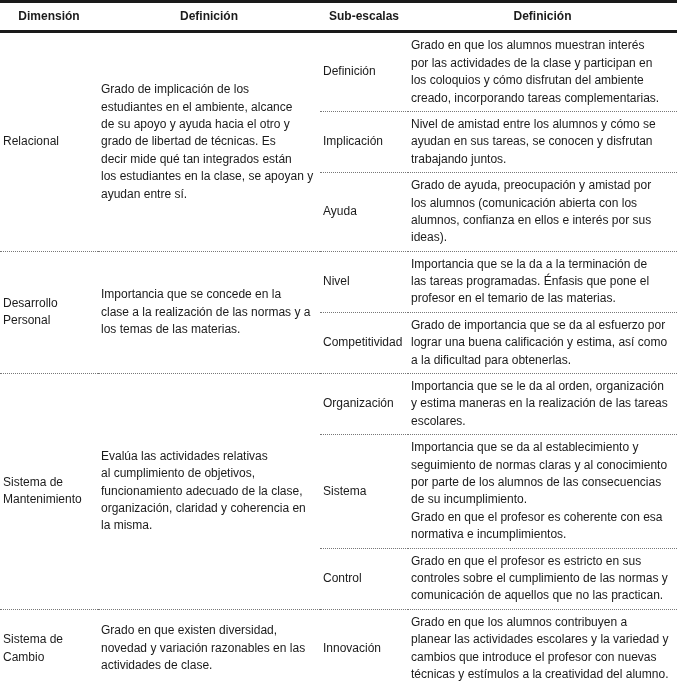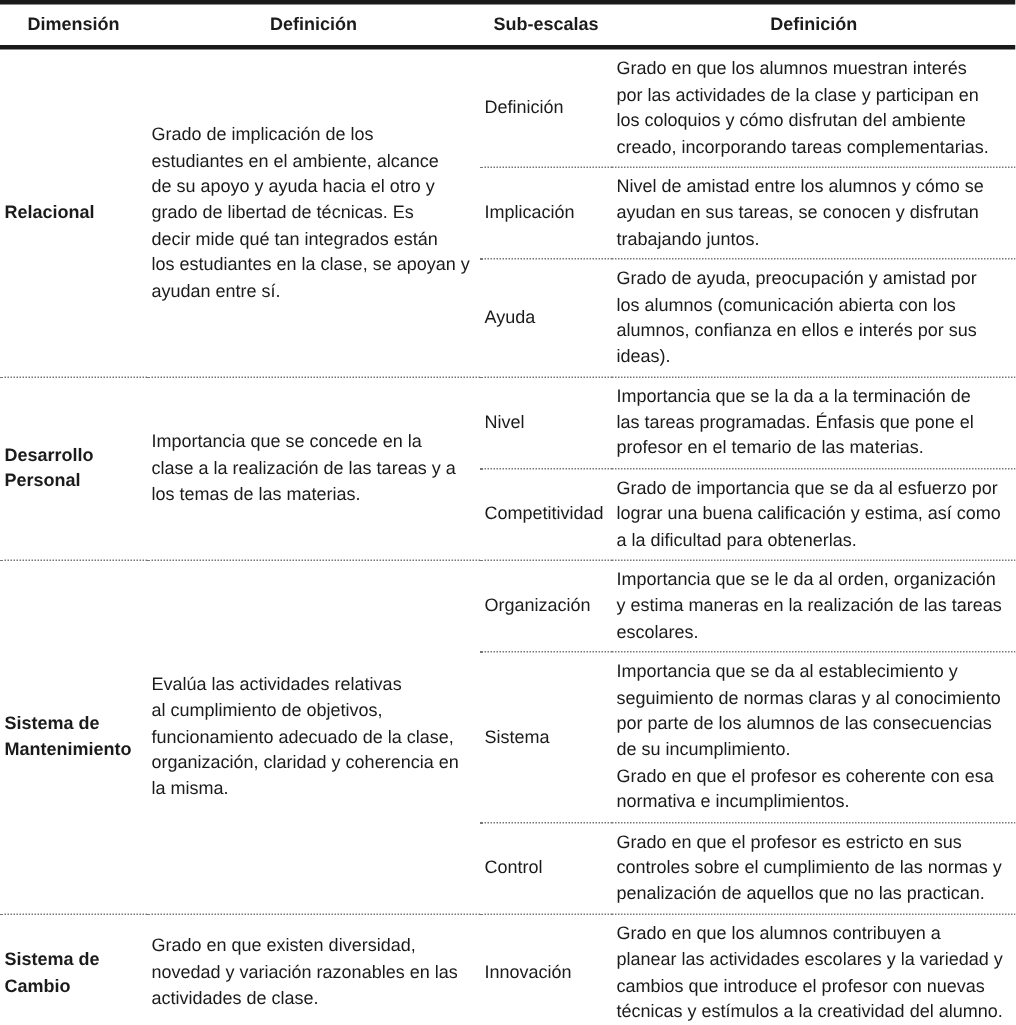--- a/index.html
+++ b/index.html
@@ -28,21 +28,21 @@
   thead th {
     font-weight: bold;
     padding: 5px 2px;
     border-bottom: 3px solid #1a1a1a;
     white-space: normal;
   }
   td {
     white-space: pre-line;
   }
   td.c-dim {
-    font-weight: bold;
+    font-weight: normal;
   }
   
   .dot {
     border-bottom: 1px dotted #777777;
   }
   
   .dot-full {
     border-bottom: 1px dotted #777777;
   }
 </style>
@@ -92,21 +92,21 @@
       <td class="dot-full">Grado de ayuda, preocupación y amistad por
 los alumnos (comunicación abierta con los
 alumnos, confianza en ellos e interés por sus
 ideas).</td>
     </tr>
 
     <tr>
       <td class="c-dim dot-full" rowspan="2">Desarrollo
 Personal</td>
       <td class="dot-full" rowspan="2">Importancia que se concede en la
-clase a la realización de las tareas y a
+clase a la realización de las normas y a
 los temas de las materias.</td>
       <td class="dot">Nivel</td>
       <td class="dot">Importancia que se la da a la terminación de
 las tareas programadas. Énfasis que pone el
 profesor en el temario de las materias.</td>
     </tr>
     <tr>
       <td class="dot-full">Competitividad</td>
       <td class="dot-full">Grado de importancia que se da al esfuerzo por
 lograr una buena calificación y estima, así como
@@ -132,21 +132,21 @@
 seguimiento de normas claras y al conocimiento
 por parte de los alumnos de las consecuencias
 de su incumplimiento.
 Grado en que el profesor es coherente con esa
 normativa e incumplimientos.</td>
     </tr>
     <tr>
       <td class="dot-full">Control</td>
       <td class="dot-full">Grado en que el profesor es estricto en sus
 controles sobre el cumplimiento de las normas y
-penalización de aquellos que no las practican.</td>
+comunicación de aquellos que no las practican.</td>
     </tr>
 
     <tr>
       <td class="c-dim">Sistema de
 Cambio</td>
       <td>Grado en que existen diversidad,
 novedad y variación razonables en las
 actividades de clase.</td>
       <td>Innovación</td>
       <td>Grado en que los alumnos contribuyen a

